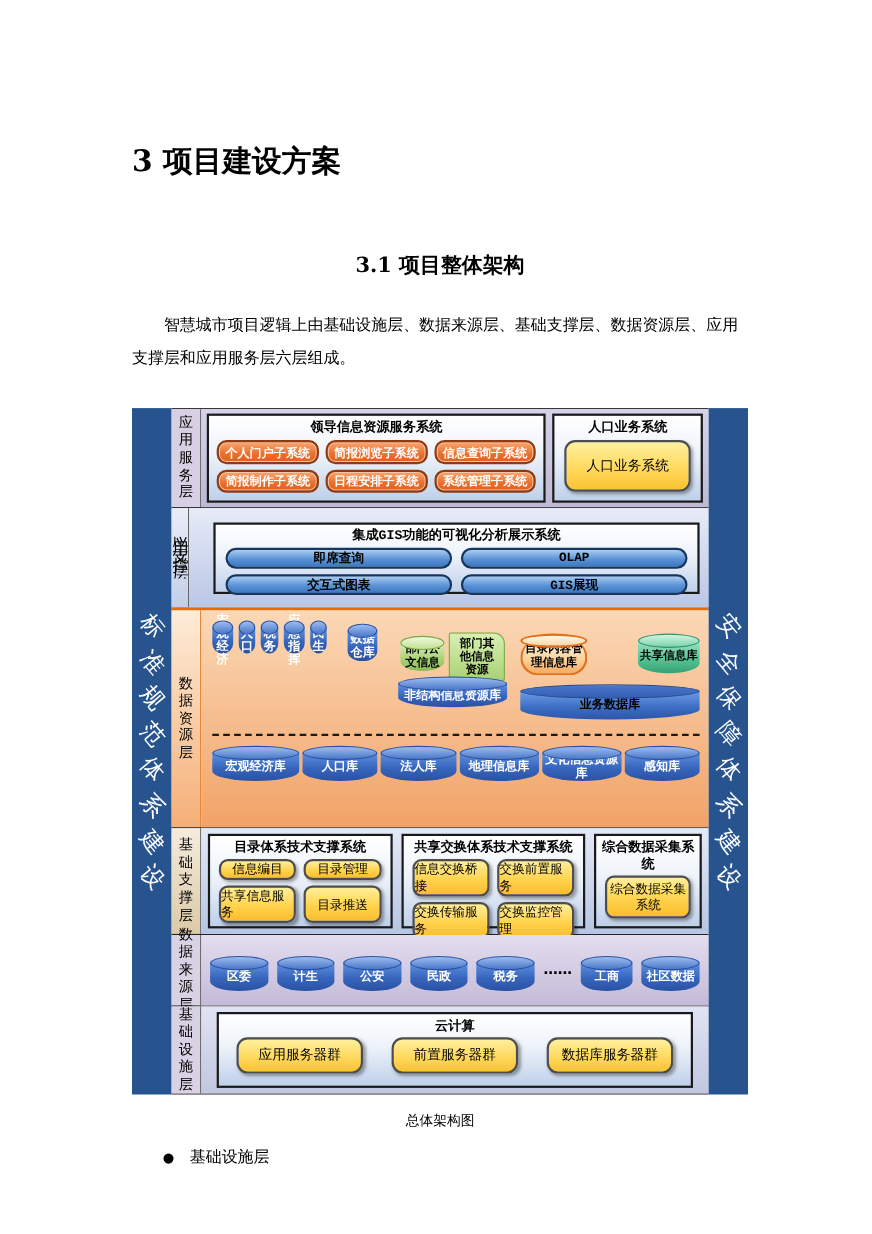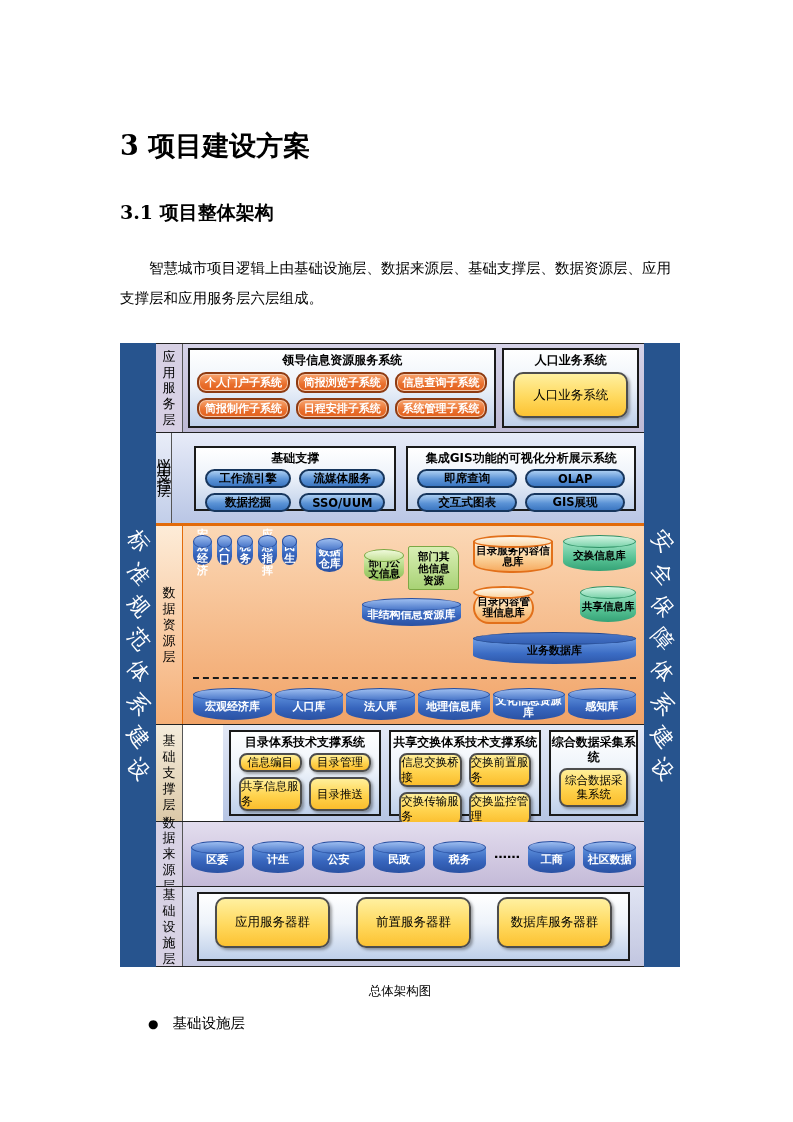--- a/index.html
+++ b/index.html
@@ -1,20 +1,20 @@
 <!DOCTYPE html>
 <html><head>
 <meta charset="utf-8">
 <style>
   html,body{margin:0;padding:0;background:#ffffff;}
   body{width:793px;height:1122px;position:relative;font-family:"DejaVu Sans","Liberation Sans",sans-serif;color:#000;}
   .page{position:absolute;left:120px;top:0;width:560px;}
 
   h1.doc-h1{font-size:27px;font-weight:bold;margin:128px 0 0 0;font-family:"DejaVu Serif","Liberation Serif",serif;}
-  h2.doc-h2{font-size:19px;font-weight:bold;margin:36px 0 0 0;font-family:"DejaVu Serif","Liberation Serif",serif;}
+  h2.doc-h2{font-size:19px;font-weight:bold;margin:64px 0 0 0;font-family:"DejaVu Serif","Liberation Serif",serif;text-align:center;}
   p.doc-p{font-size:14.5px;line-height:2.05;margin:28px 0 0 0;text-indent:2em;font-family:"DejaVu Serif","Liberation Serif",serif;}
 
   
   .diagram{display:flex;margin-top:30px;width:560px;height:624px;}
   .side-bar{width:36px;background:#27548e;display:flex;flex-direction:column;align-items:center;justify-content:center;color:#fff;font-size:21px;}
   .char-split span{display:block;transform:rotate(50deg);line-height:1.55;}
   .diagram-mid{flex:1;display:flex;flex-direction:column;border:1px solid #222;border-left:none;border-right:none;}
 
   .layer{display:flex;border-top:1px solid #222;}
   .layer:first-child{border-top:none;}
@@ -25,21 +25,21 @@
 
   
   .l1 .label-cell{width:26px;background:#d7d0e4;}
   .l1 .content-cell{background:linear-gradient(180deg,#d6d3e8 0%,#bdb9d4 100%);}
   .l2 .label-cell{width:15px;background:linear-gradient(180deg,#e9edf8,#c2cee9);}
   .l2 .content-cell{background:linear-gradient(180deg,#e7ebf8 0%,#b9c6e5 100%);}
   .l3{border-top:3px solid #e26b0a !important;}
   .l3 .label-cell{width:26px;background:linear-gradient(180deg,#fdecd8 0%,#f5af77 100%);border-right:1px solid #e26b0a;}
   .l3 .content-cell{background:linear-gradient(180deg,#fbd8b6 0%,#f1a367 100%);}
   .l4 .label-cell{width:26px;background:linear-gradient(180deg,#f4ecdc,#dcc9a8);}
-  .l4 .content-cell{background:linear-gradient(180deg,#e4e9f6 0%,#b6c5e4 100%);margin-left:40px;}
+  .l4 .content-cell{background:linear-gradient(180deg,#e4e9f6 0%,#b6c5e4 100%);}
   .l5 .label-cell{width:26px;background:#d8d2e4;}
   .l5 .content-cell{background:linear-gradient(180deg,#e3ddee 0%,#c4bad8 100%);}
   .l6 .label-cell{width:26px;background:#d8d2e4;}
   .l6 .content-cell{background:linear-gradient(180deg,#e0e4f3 0%,#c2c6e0 100%);}
 
   .l1{height:90px;} .l2{height:90px;} .l3{height:201px;} .l4{height:96px;} .l5{height:64px;} .l6{height:80px;}
 
   
   .panel{border:2px solid #1a1a1a;background:linear-gradient(180deg,#ffffff 0%,#eef3fa 45%,#bfd0ea 100%);box-sizing:border-box;}
   .panel-title{font-weight:bold;font-size:12px;text-align:center;padding-top:3px;line-height:1.25;}
@@ -123,30 +123,21 @@
             </div>
           </div>
         </div>
       </div>
 
       <div class="layer l2">
         <div class="label-cell">
           <div class="garble">应用支撑层</div>
         </div>
         <div class="content-cell" style="display:flex;gap:10px;padding:13px 8px 12px 22px;">
-          <div class="panel" style="flex:0.88;display:flex;flex-direction:column;">
-            <div class="panel-title">基础支撑</div>
-            <div style="flex:1;display:grid;grid-template-columns:1fr 1fr;gap:5px 8px;padding:3px 9px 7px 9px;">
-              <div class="btn pill">工作流引擎</div>
-              <div class="btn pill">流媒体服务</div>
-              <div class="btn pill">数据挖掘</div>
-              <div class="btn pill">SSO/UUM</div>
-            </div>
-          </div>
-          <div class="panel" style="flex:1;display:flex;flex-direction:column;">
+          <div class="panel" style="flex:1;display:flex;flex-direction:column;font-family:Liberation Mono, monospace;">
             <div class="panel-title">集成GIS功能的可视化分析展示系统</div>
             <div style="flex:1;display:grid;grid-template-columns:1fr 1fr;gap:5px 8px;padding:3px 9px 7px 9px;">
               <div class="btn pill">即席查询</div>
               <div class="btn pill">OLAP</div>
               <div class="btn pill">交互式图表</div>
               <div class="btn pill">GIS展现</div>
             </div>
           </div>
         </div>
       </div>
@@ -194,42 +185,30 @@
               <div style="display:flex;gap:8px;margin-top:14px;">
                 <div style="flex:1;display:flex;flex-direction:column;">
                   <div style="display:flex;gap:4px;padding:0 2px;align-items:flex-start;">
                     <div class="cyl cyl-green" style="flex:1;">
                         <div class="body" style="height:26px;">
                           <span>部门公文信息</span>
                         </div>
                       </div>
                     <div class="note-shape" style="flex:1;margin-top:-2px;">部门其他信息资源</div>
                   </div>
-                  <div class="cyl cyl-blue" style="margin-top:14px;">
+                  <div class="cyl cyl-blue" style="margin-top:2px;">
                       <div class="body" style="height:22px;">
                         <span>非结构信息资源库</span>
                       </div>
                     </div>
                 </div>
               </div>
             </div>
 
             <div style="flex:1;display:flex;flex-direction:column;">
-              <div style="display:flex;gap:10px;">
-                <div class="cyl cyl-orange" style="flex:1.1;">
-                    <div class="body" style="height:30px;">
-                      <span>目录服务内容信息库</span>
-                    </div>
-                  </div>
-                <div class="cyl cyl-teal" style="flex:1;">
-                    <div class="body" style="height:30px;">
-                      <span>交换信息库</span>
-                    </div>
-                  </div>
-              </div>
               <div style="display:flex;gap:10px;margin-top:12px;">
                 <div class="cyl cyl-orange" style="flex:1.1;">
                     <div class="body" style="height:30px;border-radius:16px;">
                       <span>目录内容管理信息库</span>
                     </div>
                   </div>
                 <div class="cyl cyl-teal" style="flex:1;margin-left:36px;">
                     <div class="body" style="height:30px;">
                       <span>共享信息库</span>
                     </div>
@@ -353,20 +332,21 @@
             </div>
         </div>
       </div>
 
       <div class="layer l6">
         <div class="label-cell">
           <div class="vlabel">基础设施层</div>
         </div>
         <div class="content-cell" style="display:flex;padding:5px 14px;">
           <div class="panel" style="flex:1;display:flex;flex-direction:column;">
+            <div class="panel-title">云计算</div>
             <div style="flex:1;display:grid;grid-template-columns:1fr 1fr 1fr;gap:0 26px;padding:3px 16px 11px 16px;">
               <div class="btn btn-yellow-big">应用服务器群</div>
               <div class="btn btn-yellow-big">前置服务器群</div>
               <div class="btn btn-yellow-big">数据库服务器群</div>
             </div>
           </div>
         </div>
       </div>
 
     </div>

